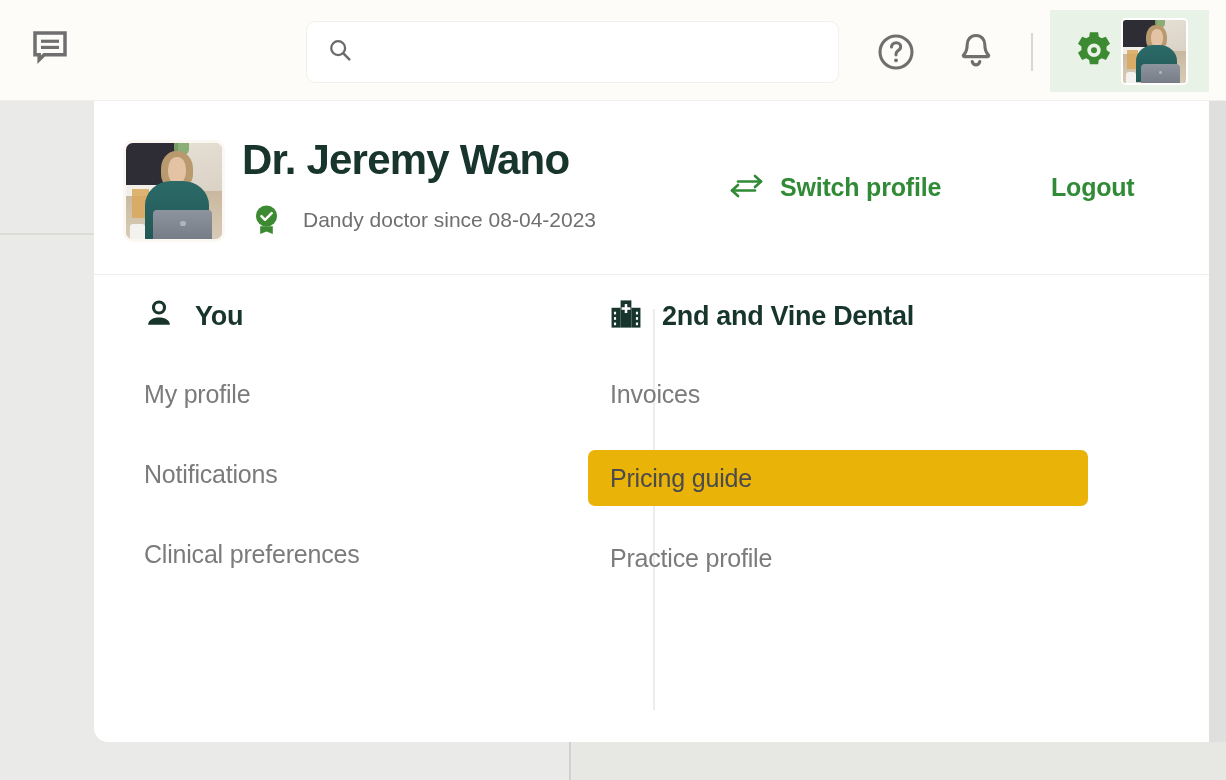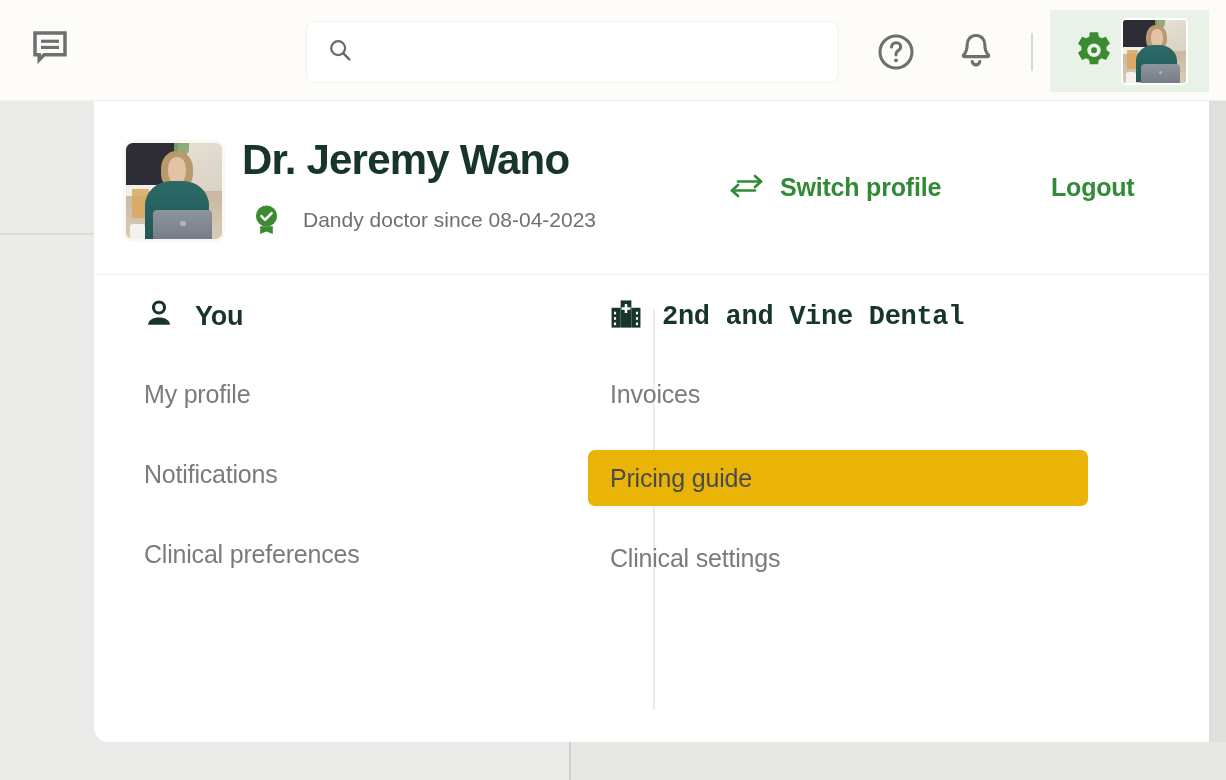--- a/index.html
+++ b/index.html
@@ -315,21 +315,21 @@
   #column-practice { width: 556px; }
 
   .col-head {
     display: flex;
     align-items: center;
     gap: 19px;
     position: absolute;
     top: 22px;
   }
   #column-you .col-head { left: 48px; }
-  #column-practice .col-head { left: 49px; font-family: Liberation Mono, monospace; }
+  #column-practice .col-head { left: 49px; }
   .col-head .title {
     font-size: 27px;
     font-weight: bold;
     color: #17352c;
     letter-spacing: -0.3px;
     white-space: nowrap;
   }
 
   .menu { position: absolute; top: 95px; }
   #menu-you { left: 28px; width: 500px; }
@@ -509,17 +509,17 @@
             <rect x="19.0" y="14.2" width="1.5" height="1.9" fill="#ffffff"></rect>
             <rect x="19.0" y="18.0" width="1.5" height="1.9" fill="#ffffff"></rect>
           </svg>
         </span>
         <span class="title">2nd and Vine Dental</span>
       </div>
 
       <div class="menu" id="menu-practice">
         <div class="menu-item">Invoices</div>
         <div class="menu-item selected">Pricing guide</div>
-        <div class="menu-item">Clinical settings</div>
+        <div class="menu-item">Practice profile</div>
       </div>
     </div>
   </div>
 </div>
 
 </body></html>

